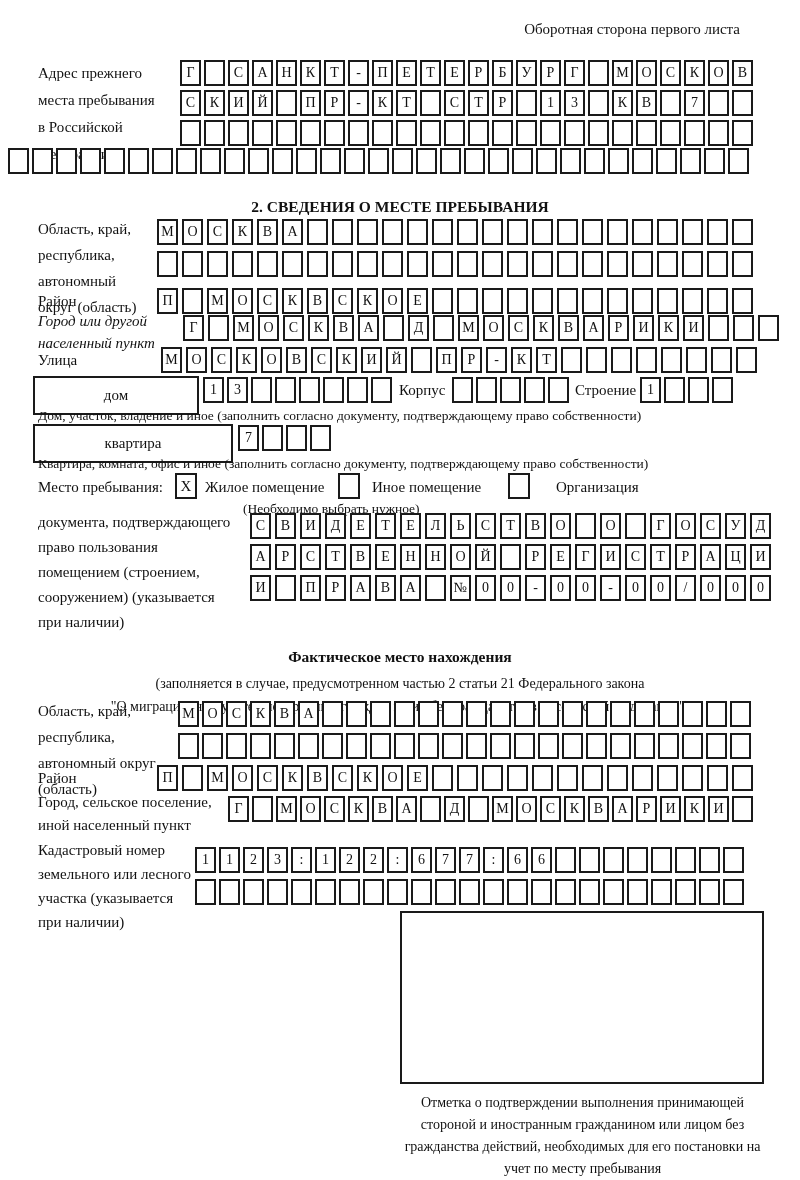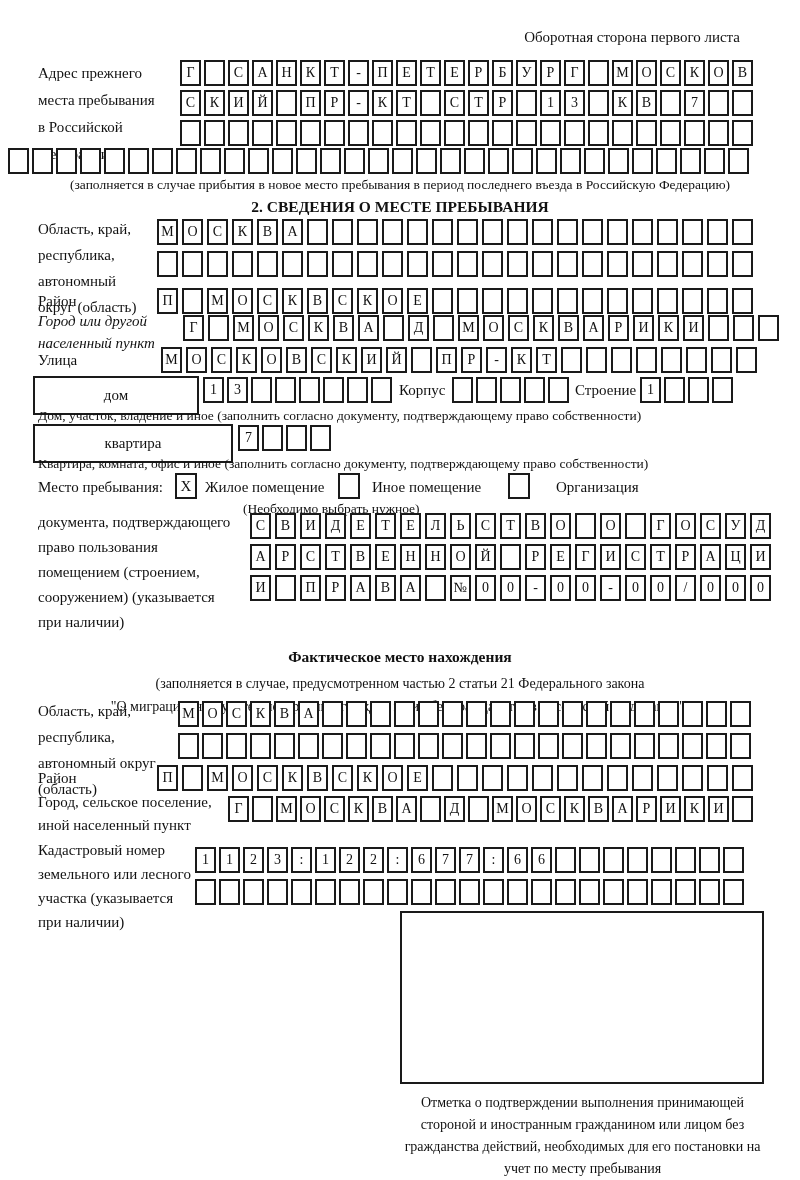--- a/index.html
+++ b/index.html
@@ -23,21 +23,21 @@
   .chk{width:22px;height:26px;border:2px solid #1a1a1a;box-sizing:border-box;
         display:flex;align-items:center;justify-content:center;font-size:15px;}
   .stamp{border:2px solid #1a1a1a;box-sizing:border-box;background:#fff;}
   .caption{font-size:14px;line-height:22px;text-align:center;}
 </style>
 </head>
 <body>
 
 <div id="page">
 
-  <div class="abs lbl" style="top:24px;left:0;width:740px;text-align:right;">Оборотная сторона первого листа</div>
+  <div class="abs lbl" style="top:16px;left:0;width:740px;text-align:right;">Оборотная сторона первого листа</div>
 
   <div class="abs lbl lbl-block" style="top:60px;left:38px;line-height:27px;">
     <div>Адрес прежнего</div>
     <div>места пребывания</div>
     <div>в Российской</div>
     <div>Федерации</div>
   </div>
   <div class="abs boxrow" style="top:60px;left:180px;">
       <div class="cell">Г</div>
       <div class="cell"></div>
@@ -142,21 +142,20 @@
       <div class="cell"></div>
       <div class="cell"></div>
       <div class="cell"></div>
       <div class="cell"></div>
       <div class="cell"></div>
       <div class="cell"></div>
       <div class="cell"></div>
       <div class="cell"></div>
       <div class="cell"></div>
     </div>
-  <div class="abs note center" style="top:177px;">(заполняется в случае прибытия в новое место пребывания в период последнего въезда в Российскую Федерацию)</div>
 
   <div class="abs title center" style="top:198px;">2. СВЕДЕНИЯ О МЕСТЕ ПРЕБЫВАНИЯ</div>
 
   <div class="abs lbl lbl-block" style="top:216px;left:38px;">
     <div>Область, край,</div>
     <div>республика,</div>
     <div>автономный</div>
     <div>округ (область)</div>
   </div>
   <div class="abs boxrow g4" style="top:219px;left:157px;">

